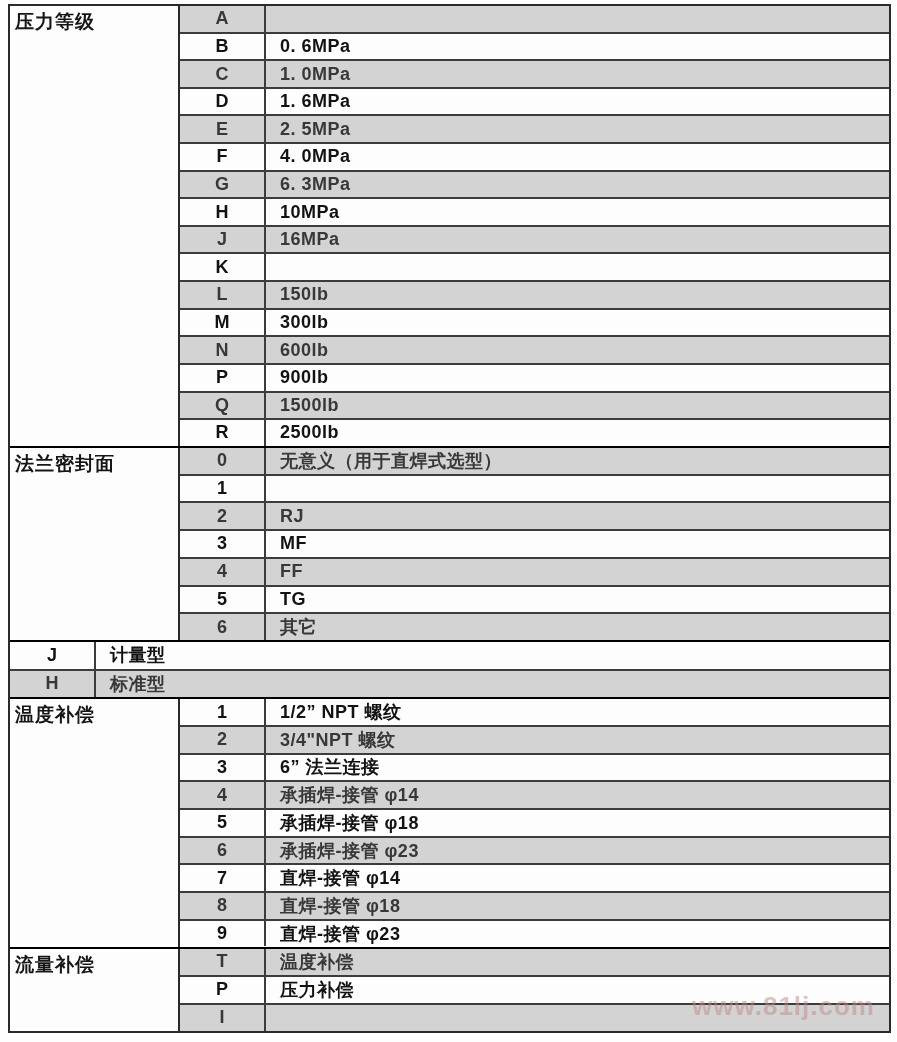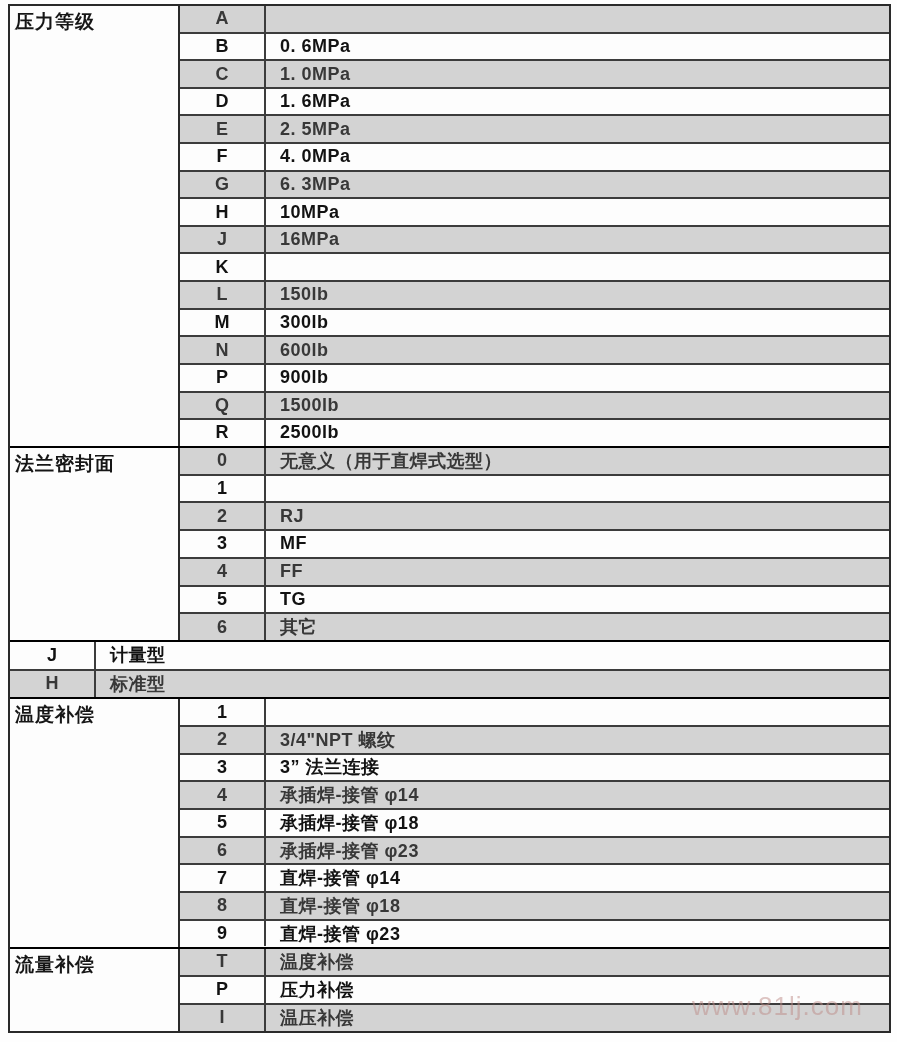--- a/index.html
+++ b/index.html
@@ -90,21 +90,21 @@
   }
   .row.shaded .code-cell, .row.shaded .value-cell {
     color: #383838;
     font-weight: 600;
   }
   .watermark {
     position: absolute;
     left: 692px;
     top: 991px;
     font-size: 26px;
-    font-weight: 400;
+    font-weight: 700;
     letter-spacing: 1px;
     color: rgba(189, 140, 136, 0.5);
     z-index: 5;
     pointer-events: none;
   }
 </style>
 </head>
 <body>
 
 <div class="page">
@@ -218,28 +218,29 @@
             <div class="code-cell">H</div>
             <div class="value-cell">标准型</div>
           </div>
         </div>
       </div>
       <div class="section" style="flex: 9 1 0px;">
         <div class="category-cell">温度补偿</div>
         <div class="rows">
           <div class="row plain" style="background: rgb(253, 253, 253);">
             <div class="code-cell">1</div>
+            <div class="value-cell">1/2” NPT 螺纹</div>
           </div>
           <div class="row shaded" style="background: rgb(211, 211, 211);">
             <div class="code-cell">2</div>
             <div class="value-cell">3/4"NPT 螺纹</div>
           </div>
           <div class="row plain" style="background: rgb(253, 253, 253);">
             <div class="code-cell">3</div>
-            <div class="value-cell">3” 法兰连接</div>
+            <div class="value-cell">6” 法兰连接</div>
           </div>
           <div class="row shaded" style="background: rgb(211, 211, 211);">
             <div class="code-cell">4</div>
             <div class="value-cell">承插焊-接管 φ14</div>
           </div>
           <div class="row plain" style="background: rgb(253, 253, 253);">
             <div class="code-cell">5</div>
             <div class="value-cell">承插焊-接管 φ18</div>
           </div>
           <div class="row shaded" style="background: rgb(211, 211, 211);">
@@ -266,19 +267,18 @@
           <div class="row shaded" style="background: rgb(211, 211, 211);">
             <div class="code-cell">T</div>
             <div class="value-cell">温度补偿</div>
           </div>
           <div class="row plain" style="background: rgb(253, 253, 253);">
             <div class="code-cell">P</div>
             <div class="value-cell">压力补偿</div>
           </div>
           <div class="row shaded" style="background: rgb(211, 211, 211);">
             <div class="code-cell">I</div>
-            <div class="value-cell">温压补偿</div>
           </div>
         </div>
       </div>
     </div>
   <div class="watermark">www.81lj.com</div>
 </div>
 
 </body></html>

